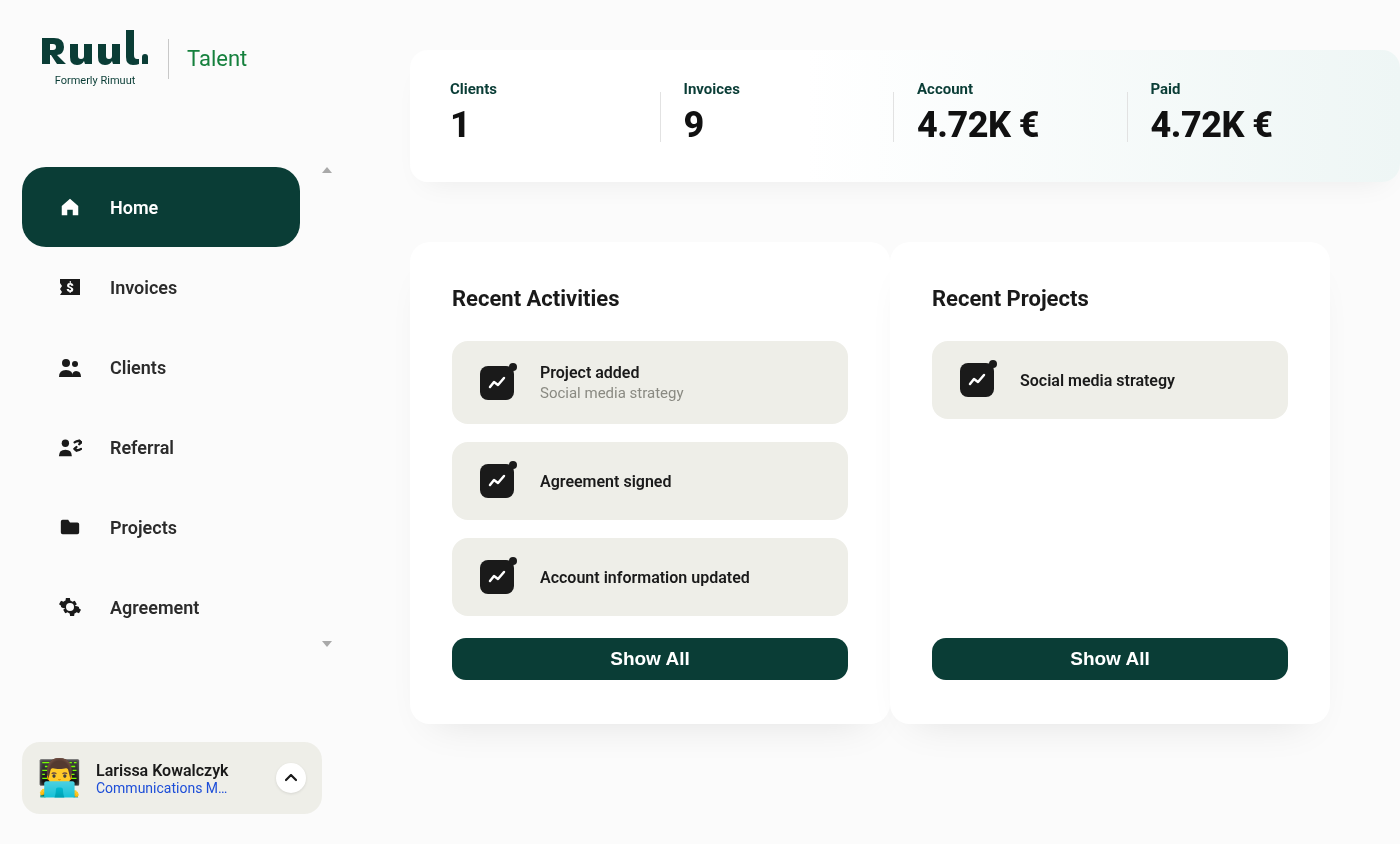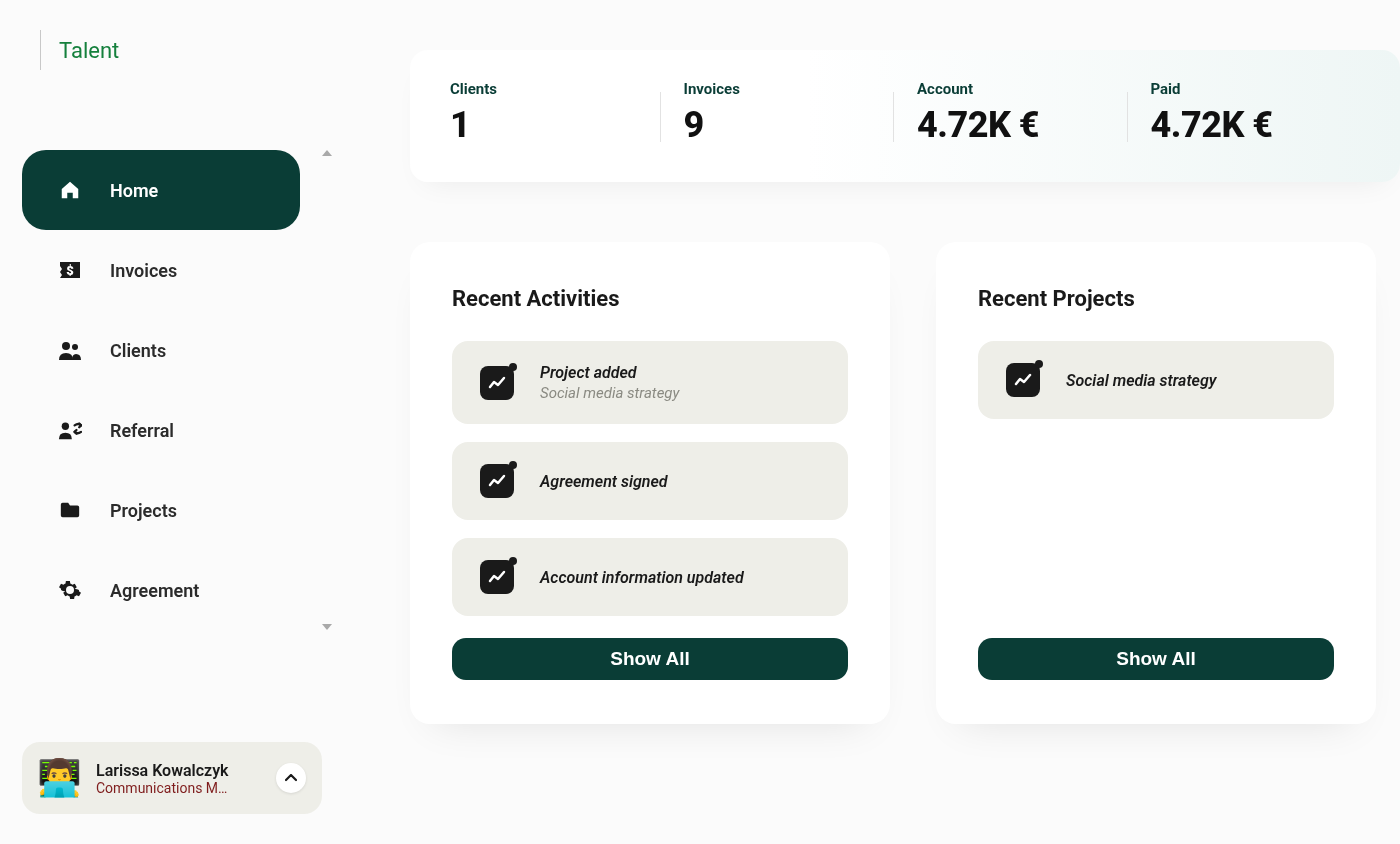--- a/index.html
+++ b/index.html
@@ -134,21 +134,21 @@
     .profile-name {
       font-size: 16px;
       font-weight: 600;
       color: #1a1a1a;
       white-space: nowrap;
       overflow: hidden;
       text-overflow: ellipsis;
     }
     .profile-role {
       font-size: 14px;
-      color: #7f1d1d;
+      color: #1d4ed8;
       white-space: nowrap;
       overflow: hidden;
       text-overflow: ellipsis;
     }
     .profile-chevron {
       width: 30px;
       height: 30px;
       background: #fff;
       border-radius: 50%;
       display: flex;
@@ -195,21 +195,20 @@
       margin-bottom: 6px;
     }
     .stat-value {
       font-size: 36px;
       font-weight: 800;
       color: #111;
       letter-spacing: -0.5px;
     }
     .cards-row {
       display: flex;
-      gap: 46px;
     }
     .card {
       background: #fff;
       border-radius: 20px;
       padding: 44px 42px;
       box-shadow: 0 20px 40px -24px rgba(0,0,0,0.12);
       display: flex;
       flex-direction: column;
     }
     .card-activities {
@@ -230,21 +229,20 @@
       gap: 18px;
       margin-bottom: 22px;
     }
     .activity-item {
       background: #eeeee8;
       border-radius: 16px;
       padding: 22px 28px;
       display: flex;
       align-items: center;
       gap: 26px;
-      font-style: italic;
     }
     .activity-icon {
       width: 34px;
       height: 34px;
       background: #1a1a1a;
       border-radius: 8px;
       position: relative;
       display: flex;
       align-items: center;
       justify-content: center;
@@ -291,20 +289,32 @@
       gap: 18px;
       margin-bottom: 22px;
     }
   </style>
 </head>
 <body>
 
 <div class="layout">
   <aside class="sidebar">
     <div class="logo-area">
+      <div class="logo-wrap">
+        <svg class="logo-svg" viewBox="0 0 110 42">
+          <g fill="#0a3d36">
+            <path d="M 2 34 L 2 8 L 14 8 Q 24 8 24 17 Q 24 24 17 25 L 26 34 L 17 34 L 11 25 L 10 25 L 10 34 Z M 10 14 L 10 20 L 13 20 Q 16 20 16 17 Q 16 14 13 14 Z"></path>
+            <path d="M 30 34 L 30 14 L 38 14 L 38 26 Q 38 29 41 29 Q 44 29 44 26 L 44 14 L 52 14 L 52 34 L 45 34 L 44 31 Q 42 35 37 35 Q 30 35 30 27 Z"></path>
+            <path d="M 58 34 L 58 14 L 66 14 L 66 26 Q 66 29 69 29 Q 72 29 72 26 L 72 14 L 80 14 L 80 34 L 73 34 L 72 31 Q 70 35 65 35 Q 58 35 58 27 Z"></path>
+            <path d="M 86 0 L 94 0 L 94 25 Q 94 29 97 29 L 99 29 L 99 34 Q 97 35 93 35 Q 86 35 86 27 Z"></path>
+            <path d="M 102 34 L 102 27 Q 102 24 105 24 Q 108 24 108 27 L 108 34 Z"></path>
+          </g>
+        </svg>
+        <div class="logo-sub">Formerly Rimuut</div>
+      </div>
       <div class="logo-divider"></div>
       <div class="logo-talent">Talent</div>
     </div>
 
     <nav class="nav">
       <div class="nav-scrollbar-track">
         <div class="nav-scrollbar-arrow up"></div>
         <div class="nav-scrollbar-arrow down"></div>
       </div>
 

